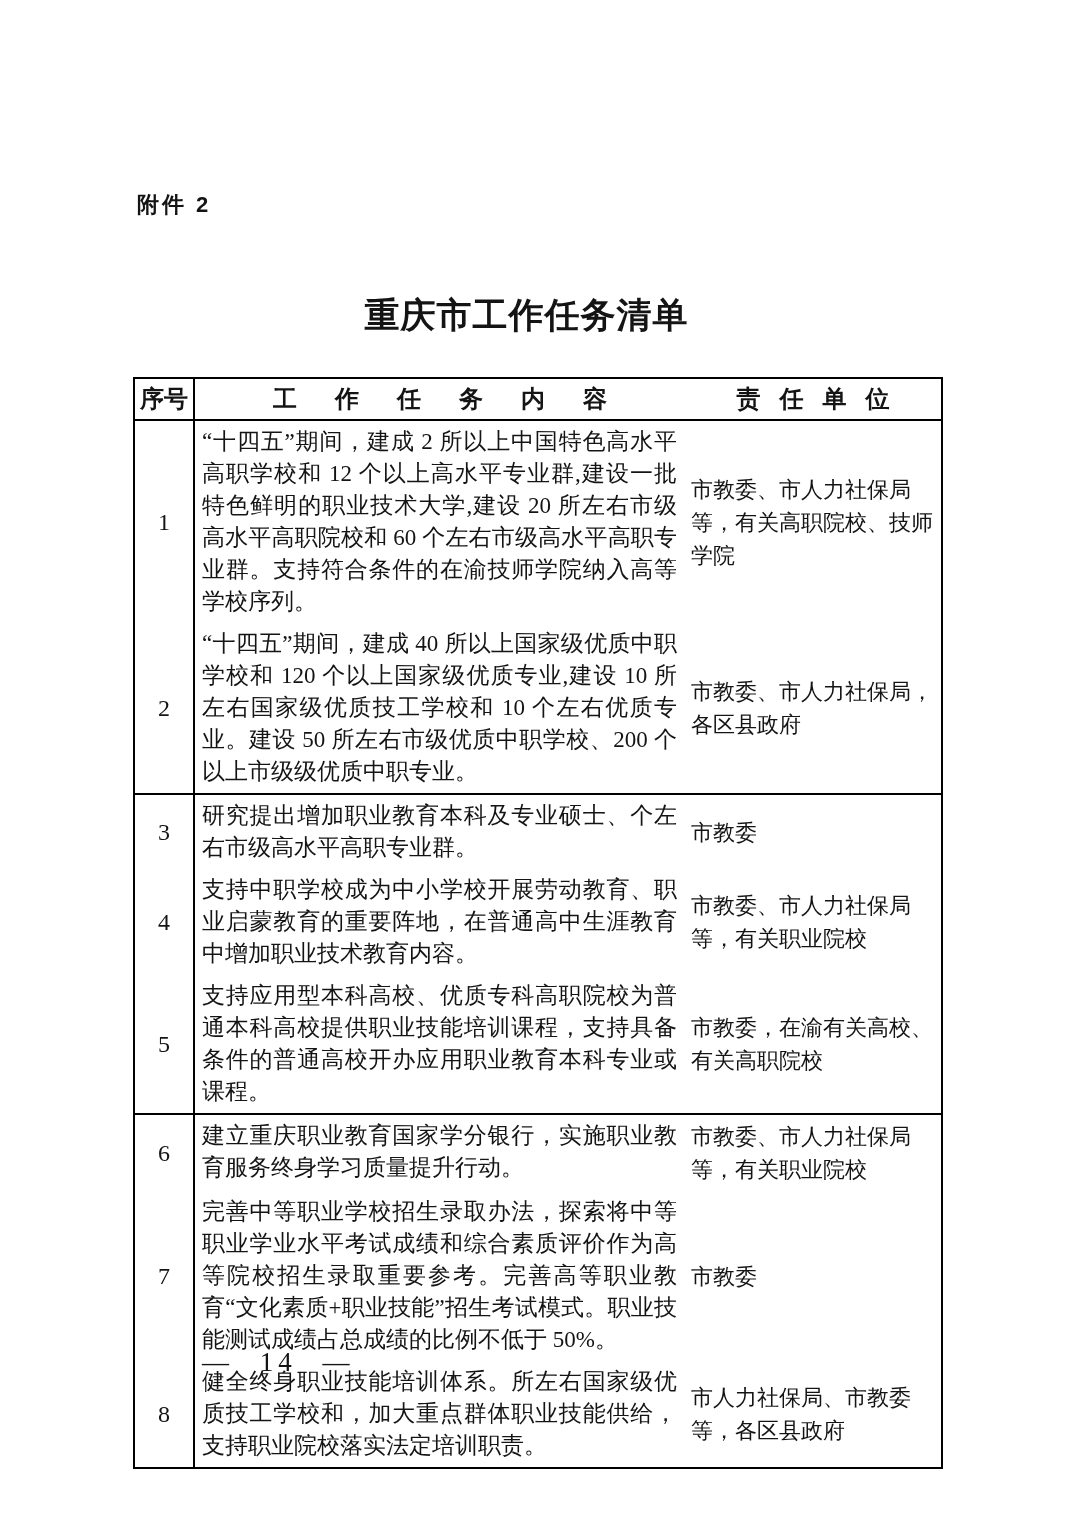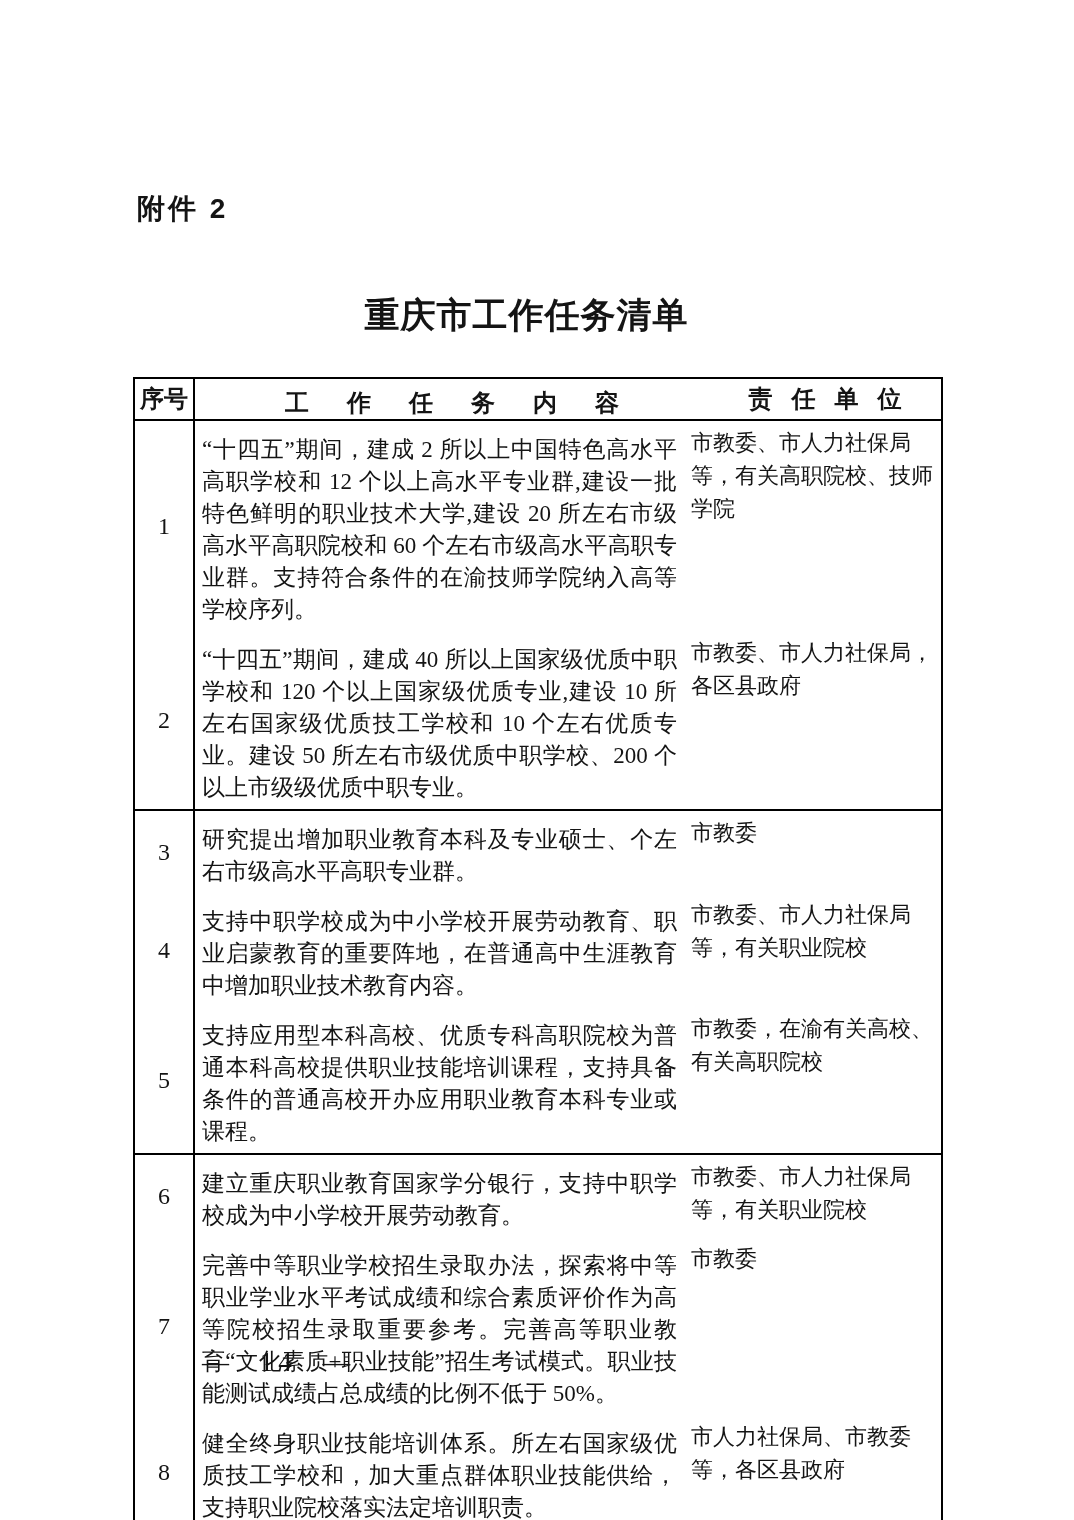--- a/index.html
+++ b/index.html
@@ -19,21 +19,21 @@
     inset: 0;
     width: 1074px;
     height: 1520px;
     background: #ffffff;
     overflow: hidden;
   }
   .attachment-label {
     position: absolute;
     left: 137px;
     top: 190px;
-    font-size: 28px;
+    font-size: 22px;
     font-weight: 600;
     font-family: "Liberation Sans", "DejaVu Sans", sans-serif;
     letter-spacing: 3px;
   }
   .doc-title {
     position: absolute;
     left: 0;
     top: 292px;
     width: 1053px;
     margin: 0;
@@ -50,21 +50,20 @@
     box-sizing: border-box;
     border: 2px solid #000;
     background: #fff;
   }
   .thead {
     display: flex;
     align-items: stretch;
     border-bottom: 2px solid #000;
     height: 40px;
     font-weight: bold;
-    gap: 12px;
   }
   .thead .cell-no,
   .thead .cell-task,
   .thead .cell-unit {
     display: flex;
     align-items: center;
     justify-content: center;
     font-size: 24px;
     padding: 0;
   }
@@ -79,26 +78,26 @@
     font-size: 24px;
   }
   .cell-task {
     flex: 0 0 490px;
     width: 490px;
     box-sizing: border-box;
     padding: 5px 8px 5px 7px;
     font-size: 23px;
     line-height: 32px;
     text-align: justify;
-    margin-top: 8px;
   }
   .cell-unit {
     flex: 1 1 auto;
     box-sizing: border-box;
     display: flex;
+    align-items: center;
     padding: 5px 5px 5px 6px;
     font-size: 22px;
     line-height: 33px;
   }
   .trow {
     display: flex;
     align-items: stretch;
   }
   .trow.group-end {
     border-bottom: 2px solid #000;
@@ -182,21 +181,21 @@
     <div class="trow group-end">
       <div class="cell-no">5</div>
       <div class="cell-task">支持应用型本科高校、优质专科高职院校为普通本科高校提供职业技能培训课程，支持具备条件的普通高校开办应用职业教育本科专业或课程。</div>
       <div class="cell-unit">
         <span>市教委，在渝有关高校、有关高职院校</span>
       </div>
     </div>
 
     <div class="trow">
       <div class="cell-no">6</div>
-      <div class="cell-task">建立重庆职业教育国家学分银行，支持中职学校成为中小学校开展劳动教育。</div>
+      <div class="cell-task">建立重庆职业教育国家学分银行，实施职业教育服务终身学习质量提升行动。</div>
       <div class="cell-unit">
         <span>市教委、市人力社保局等，有关职业院校</span>
       </div>
     </div>
 
     <div class="trow">
       <div class="cell-no">7</div>
       <div class="cell-task">完善中等职业学校招生录取办法，探索将中等职业学业水平考试成绩和综合素质评价作为高等院校招生录取重要参考。完善高等职业教育“文化素质+职业技能”招生考试模式。职业技能测试成绩占总成绩的比例不低于 50%。</div>
       <div class="cell-unit">
         <span>市教委</span>

